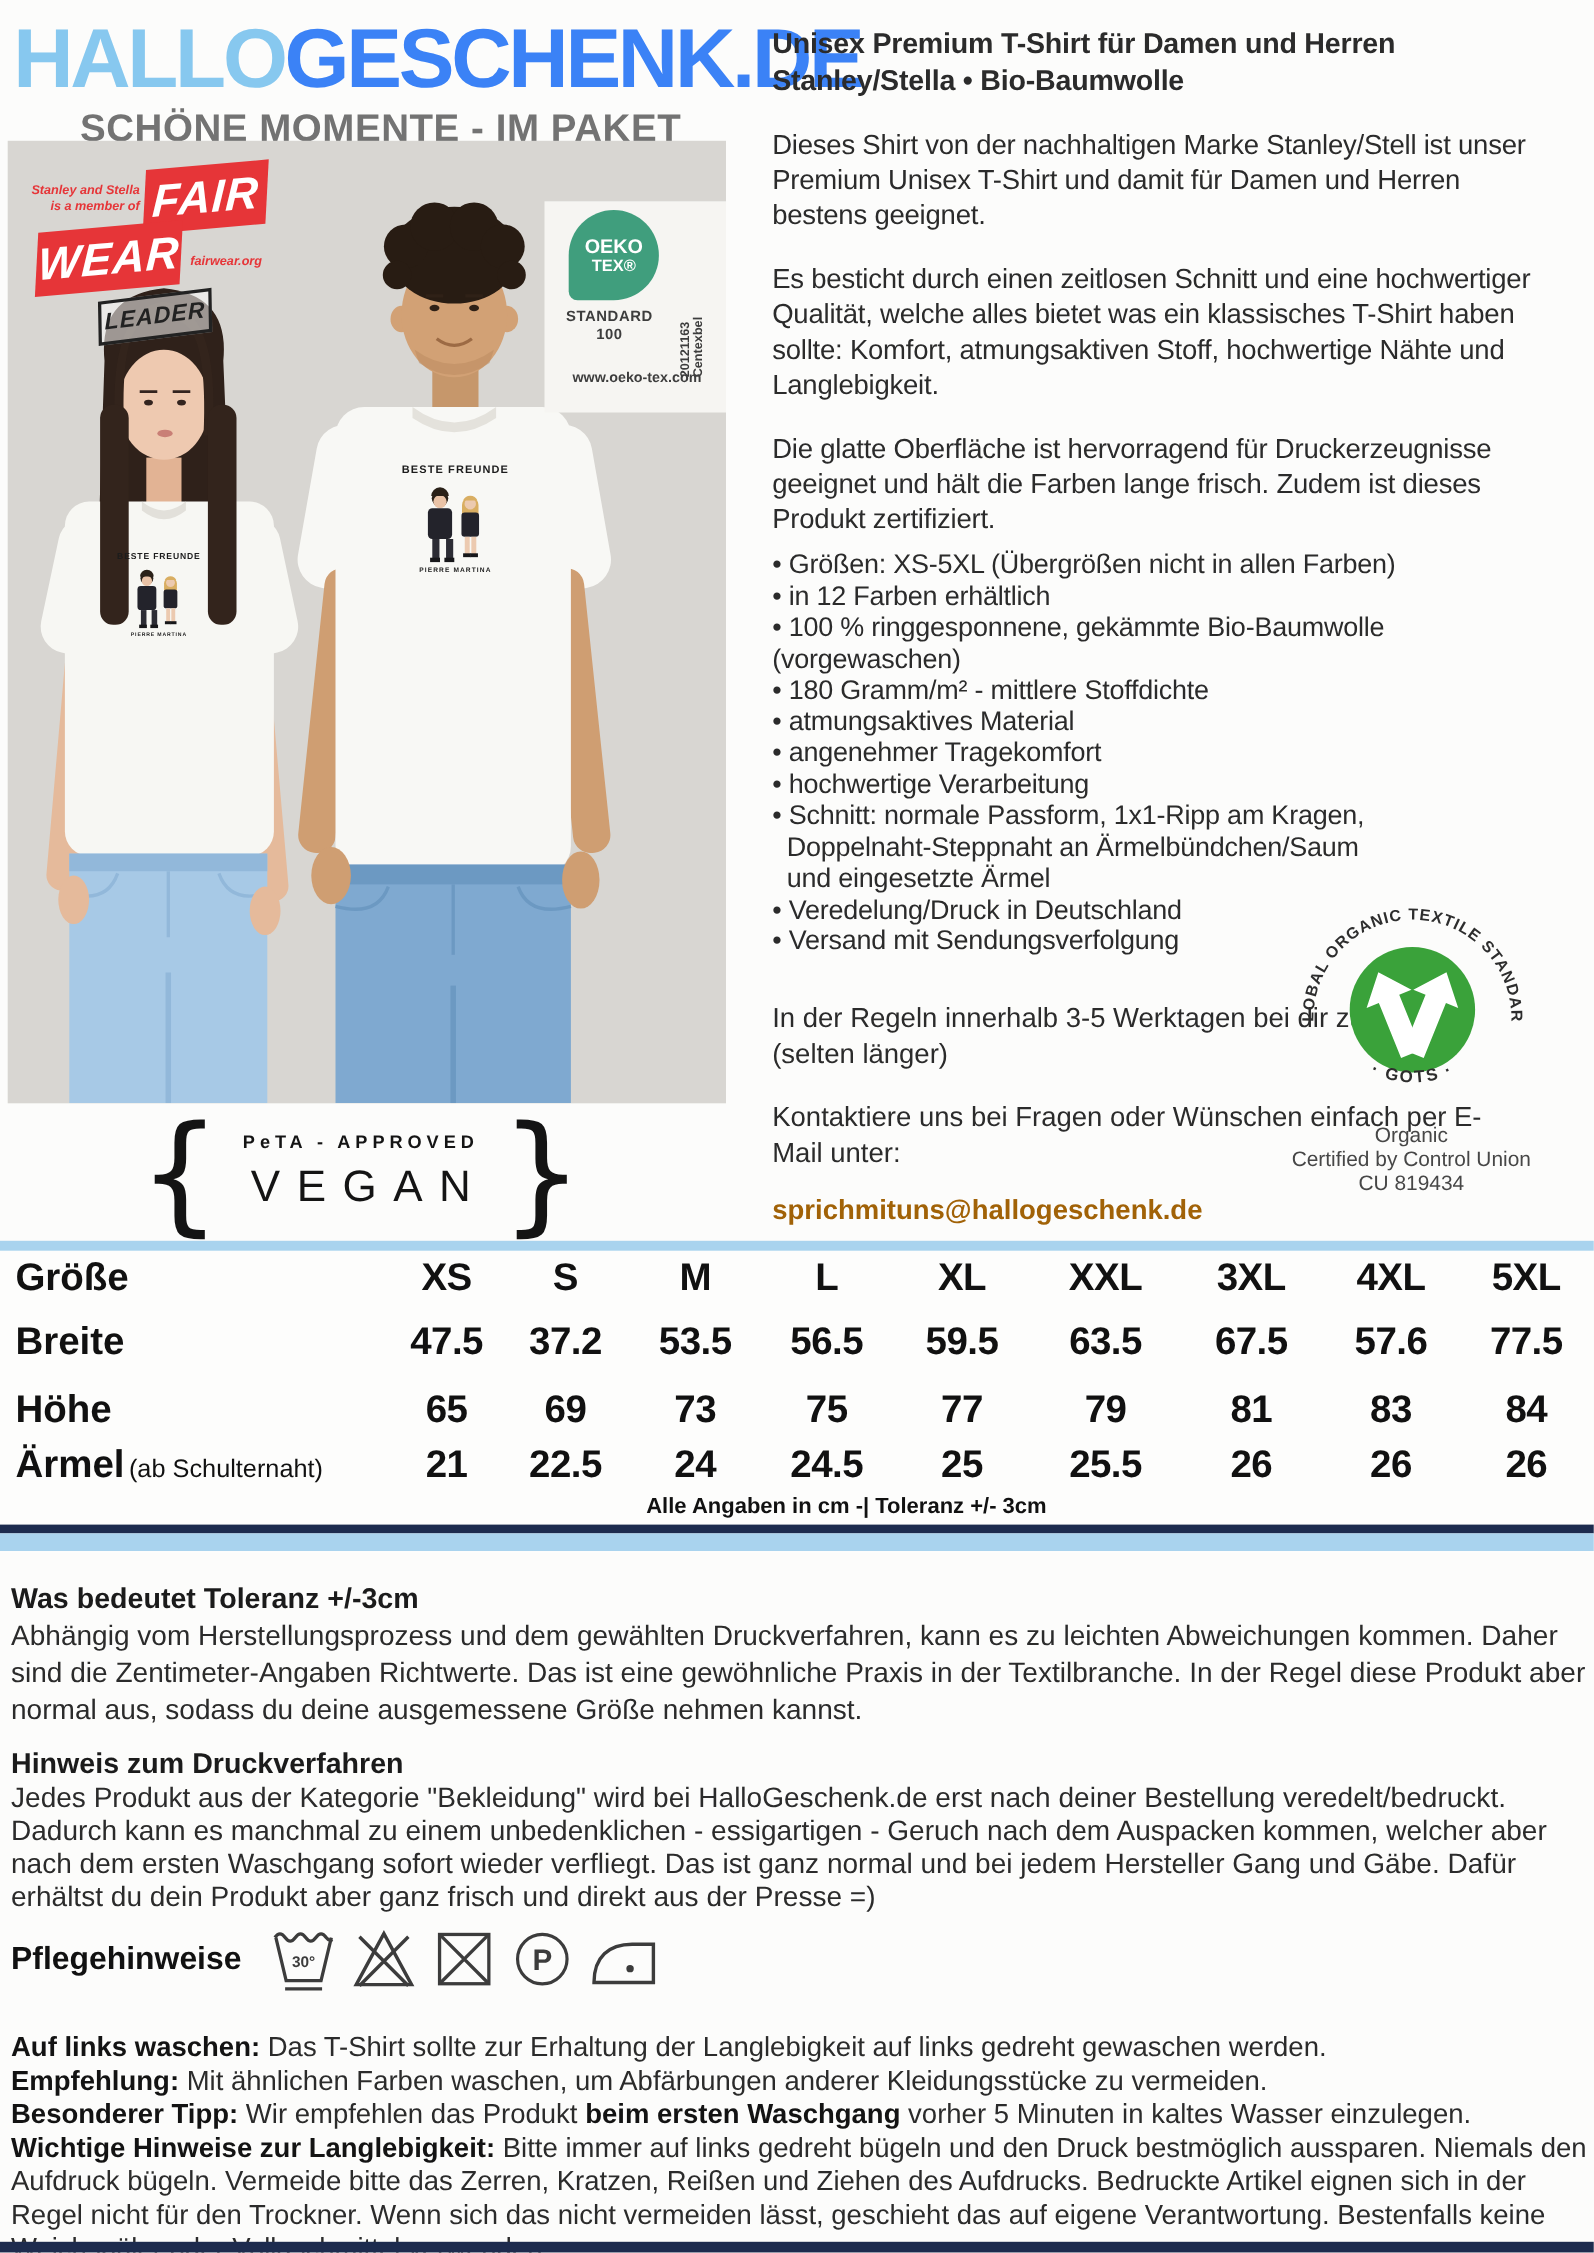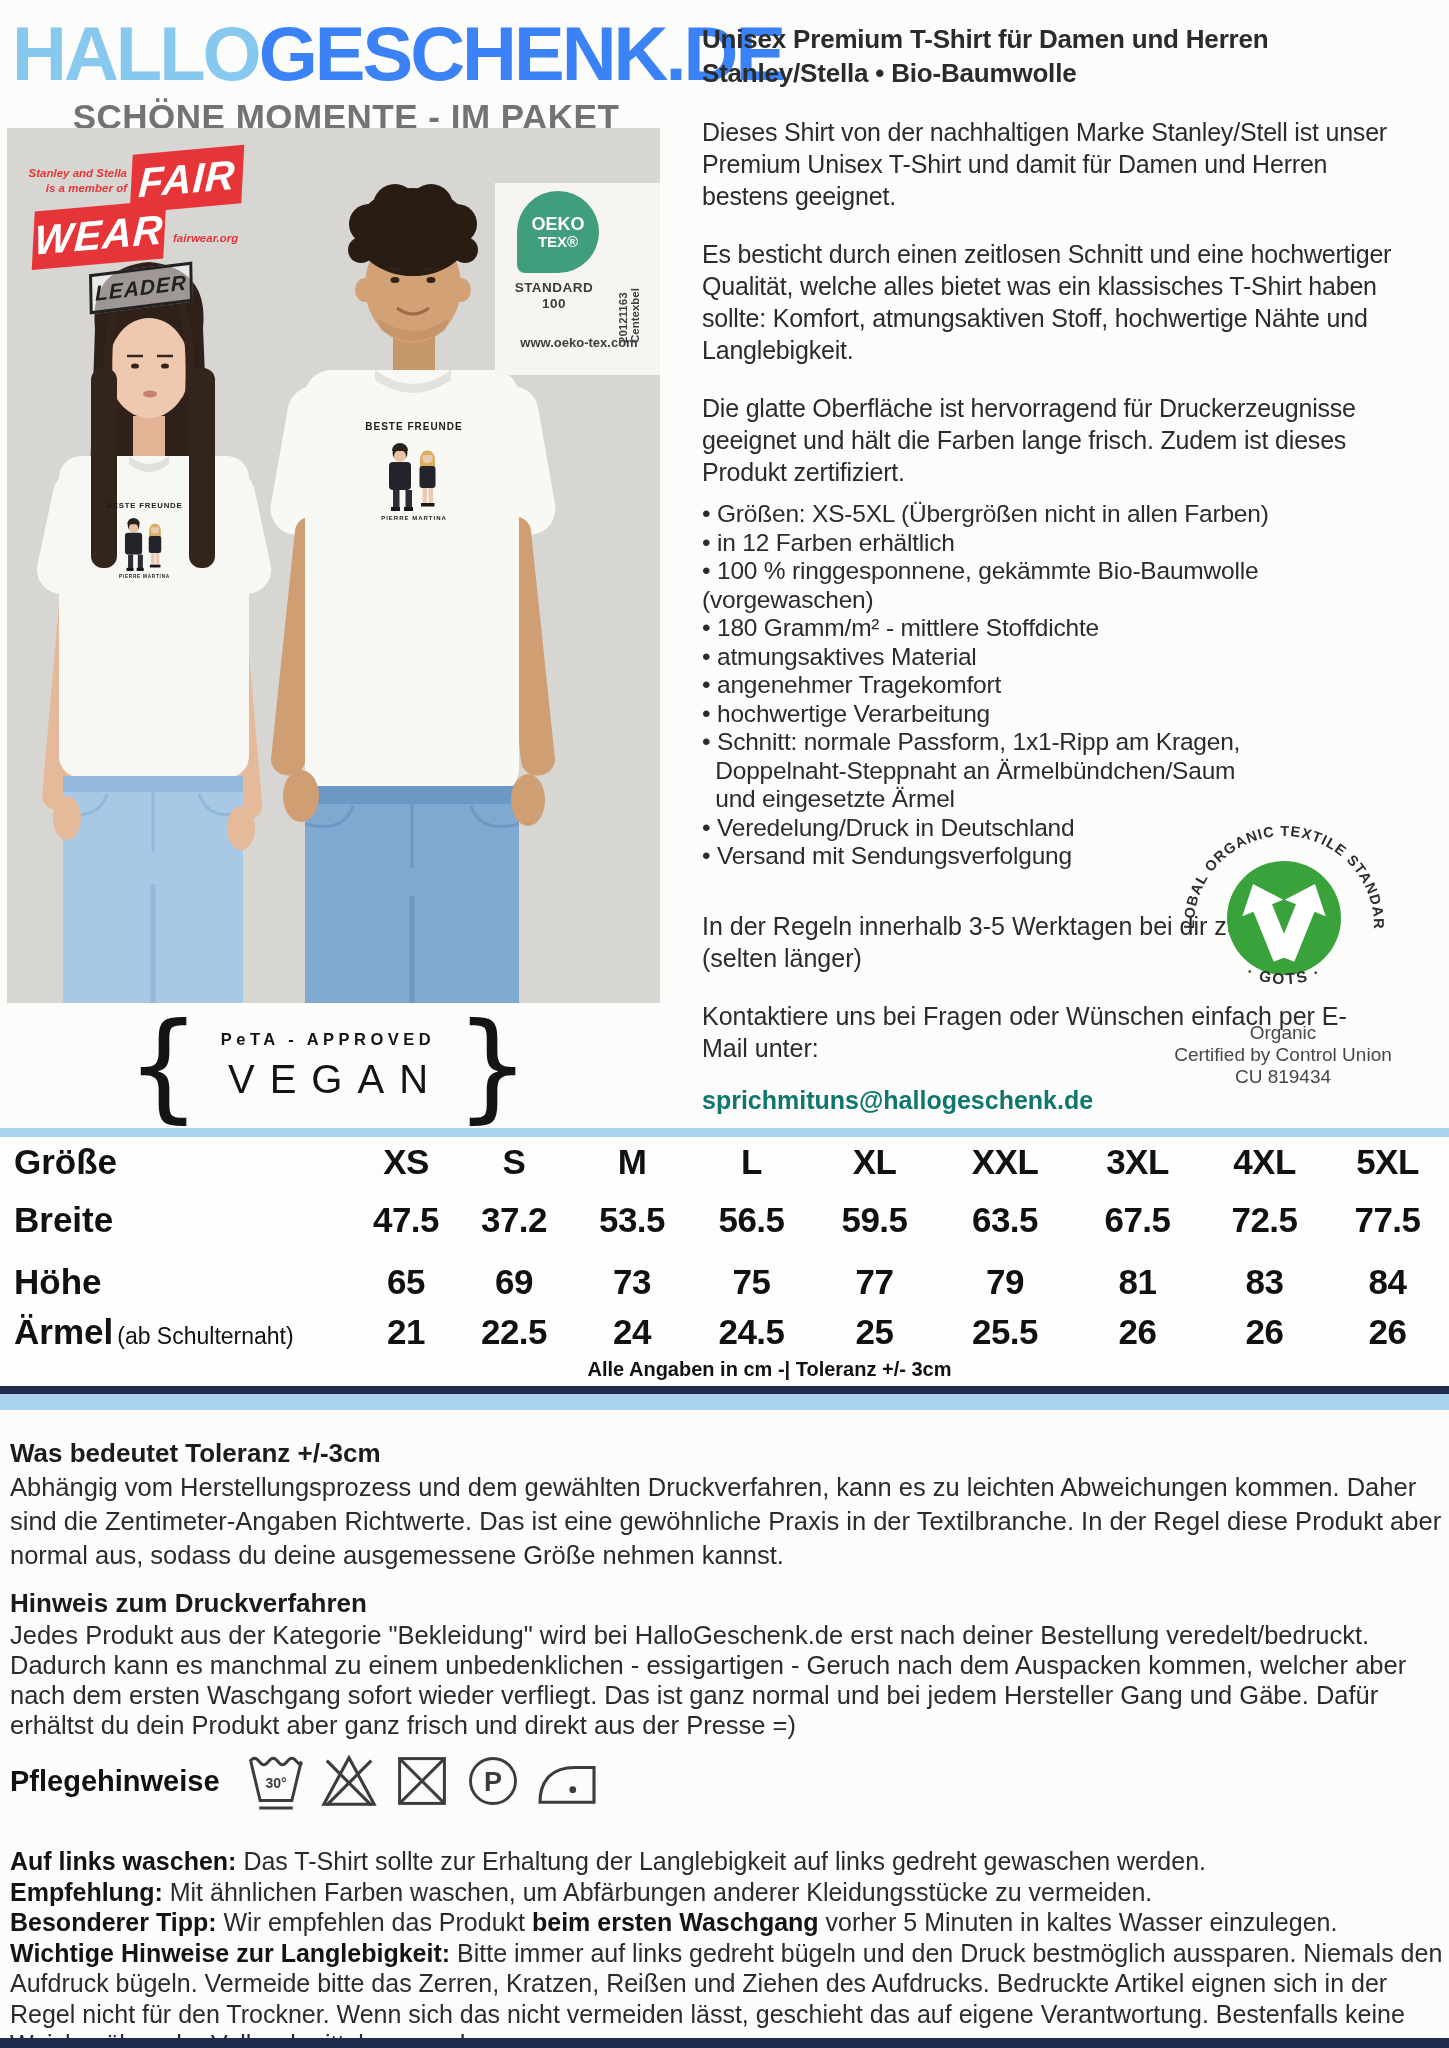--- a/index.html
+++ b/index.html
@@ -47,21 +47,21 @@
   .vegan-word{margin-top:8px;font-size:40px;letter-spacing:15px;font-weight:500;padding-left:15px;white-space:nowrap}
 
   
   .desc{position:absolute;left:702px;top:22px;width:714px;font-size:25px;line-height:32px;letter-spacing:-.2px;color:#2b2b2b}
   .desc .ttl{font-weight:bold;font-size:26px;line-height:34px}
   .desc p{margin:26px 0 0 0}
   .desc .bullets{margin-top:12px;white-space:pre-wrap;font-size:24.5px;line-height:28.5px}
   .abs-par{position:absolute;left:702px;width:680px;font-size:25px;line-height:32px;color:#2b2b2b}
   .p4{top:910px}
   .p5{top:1000px}
-  .email{position:absolute;left:702px;top:1086px;font-size:25px;font-weight:bold;color:#0f766e}
+  .email{position:absolute;left:702px;top:1086px;font-size:25px;font-weight:bold;color:#a16207}
 
   
   .gots-svg{position:absolute;left:1168px;top:818px;width:232px;height:202px}
   .gots-caption{position:absolute;left:1150px;top:1022px;width:266px;text-align:center;font-size:19px;line-height:22px;color:#474747}
 
   
   .sizes{position:absolute;left:0;top:1128px;width:1449px;height:284px;background:#fdfdfc}
   .bar{position:absolute;left:0;width:1449px}
   .bar.top{top:0;height:9px;background:#a9d3ee}
   .bar.navy{top:258px;height:8px;background:#1d2b4e}
@@ -311,21 +311,21 @@
 
     <div class="t-row r1">
       <span class="lab"><span>Breite</span></span>
       <span class="val">47.5</span>
       <span class="val">37.2</span>
       <span class="val">53.5</span>
       <span class="val">56.5</span>
       <span class="val">59.5</span>
       <span class="val">63.5</span>
       <span class="val">67.5</span>
-      <span class="val">72.5</span>
+      <span class="val">57.6</span>
       <span class="val">77.5</span>
     </div>
 
     <div class="t-row r2">
       <span class="lab"><span>Höhe</span></span>
       <span class="val">65</span>
       <span class="val">69</span>
       <span class="val">73</span>
       <span class="val">75</span>
       <span class="val">77</span>

